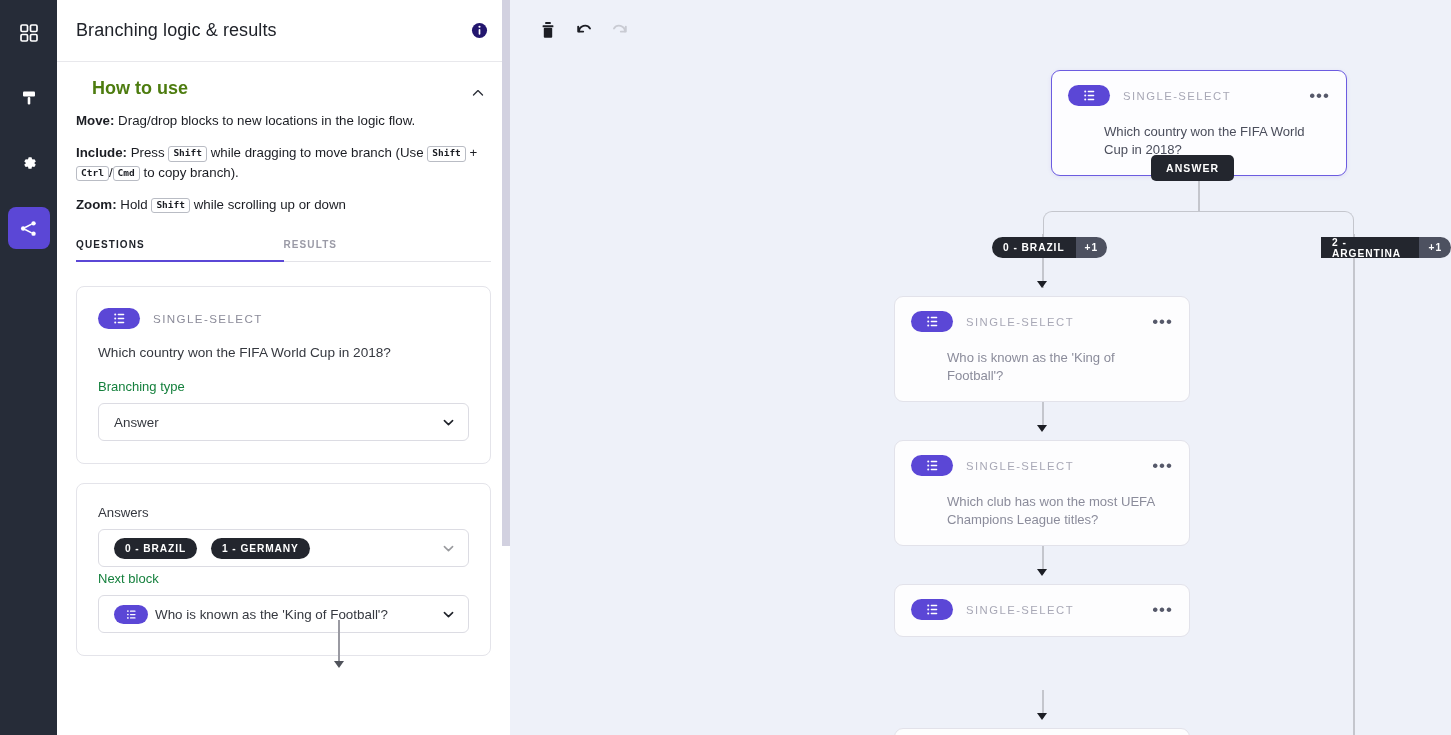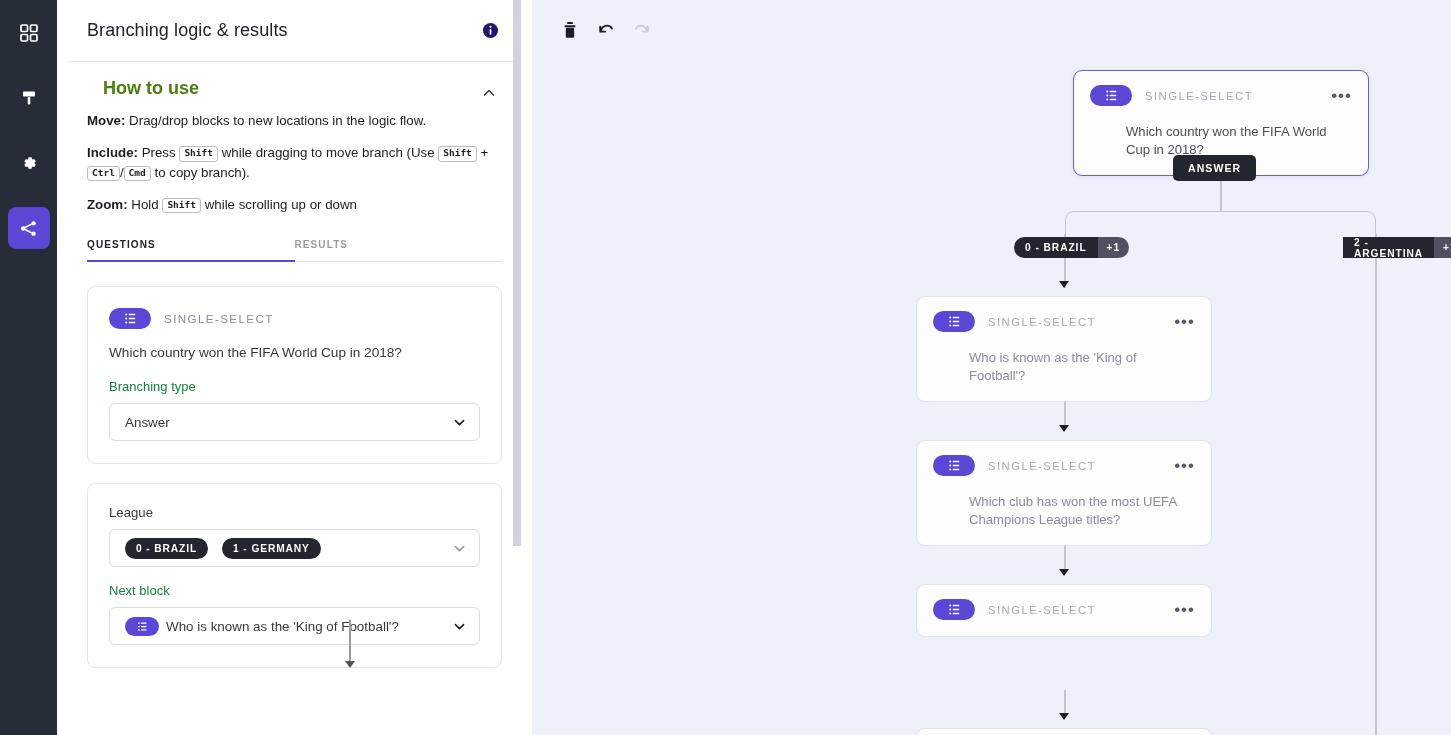--- a/index.html
+++ b/index.html
@@ -2,21 +2,21 @@
 <html><head>
 <meta charset="utf-8">
 <style>
   * { box-sizing: border-box; margin: 0; padding: 0; }
   html, body {
     width: 1451px; height: 735px;
     overflow: hidden;
     font-family: "Liberation Sans", sans-serif;
     background: #ffffff;
   }
-  .app { display: flex; width: 1451px; height: 735px; position: relative; gap: 11px; }
+  .app { display: flex; width: 1451px; height: 735px; position: relative; }
 
   
   .rail {
     width: 57px; height: 735px;
     background: #262c38;
     display: flex; flex-direction: column;
     align-items: center;
     padding-top: 12px;
     flex: 0 0 57px;
   }
@@ -370,33 +370,33 @@
             <span class="grow">Answer</span>
             <span class="chev">
               <svg width="13" height="13" viewBox="0 0 14 14" fill="none">
                 <path d="M2.6 5L7 9.3 11.4 5" stroke="#1f2229" stroke-width="1.7" stroke-linecap="round" stroke-linejoin="round"></path>
               </svg>
             </span>
           </div>
         </div>
 
         <div class="card">
-          <div class="answers-label">League</div>
+          <div class="answers-label">Answers</div>
           <div class="select">
             <span class="grow">
               <span class="tag">0 - BRAZIL</span>
               <span class="tag">1 - GERMANY</span>
             </span>
             <span class="chev light">
               <svg width="13" height="13" viewBox="0 0 14 14" fill="none">
                 <path d="M2.6 5L7 9.3 11.4 5" stroke="#1f2229" stroke-width="1.7" stroke-linecap="round" stroke-linejoin="round"></path>
               </svg>
             </span>
           </div>
-          <div class="field-label" style="margin-top:16px">Next block</div>
+          <div class="field-label" style="margin-top:4px">Next block</div>
           <div class="select">
             <span class="grow">
               <span class="mini-pill">
                 <svg width="11" height="11" viewBox="0 0 14 14" fill="none">
                   <circle cx="2.4" cy="2.7" r="1.1" fill="#fff"></circle>
                   <rect x="5" y="2" width="7.2" height="1.5" rx=".75" fill="#fff"></rect>
                   <circle cx="2.4" cy="7" r="1.1" fill="#fff"></circle>
                   <rect x="5" y="6.3" width="7.2" height="1.5" rx=".75" fill="#fff"></rect>
                   <circle cx="2.4" cy="11.3" r="1.1" fill="#fff"></circle>
                   <rect x="5" y="10.6" width="7.2" height="1.5" rx=".75" fill="#fff"></rect>

